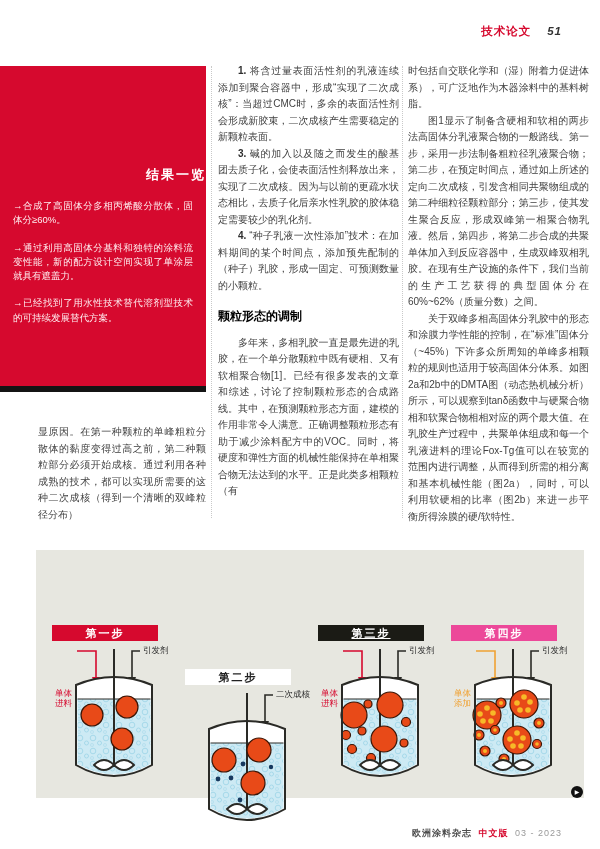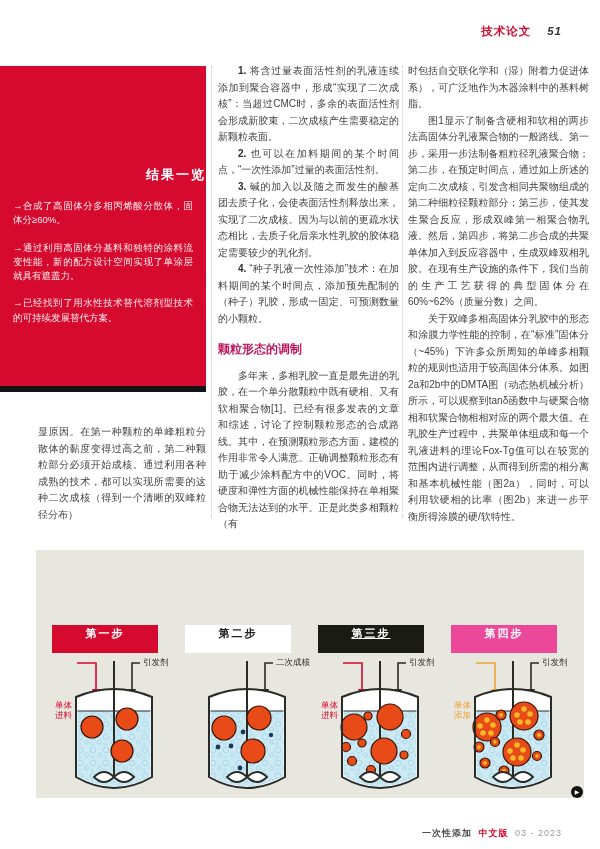--- a/index.html
+++ b/index.html
@@ -20,29 +20,29 @@
   
   .colsep{position:absolute;top:66px;height:452px;border-left:1px dotted #c9c9c9;}
   .sep1{left:211px;} .sep2{left:402px;}
   .bodytext{font-size:10px;line-height:16.5px;color:#414141;text-align:justify;}
   .leftcont{position:absolute;left:38px;top:424px;width:168px;}
   .midcol{position:absolute;left:218px;top:63px;width:181px;}
   .rightcol{position:absolute;left:408px;top:63px;width:181px;}
   .bodytext p{margin:0;text-indent:2em;}
   .bodytext p.noindent{text-indent:0;}
   .bodytext b.num{font-weight:bold;color:#2e2e2e;}
-  .sechead{color:#be185d;font-weight:bold;font-size:12px;margin:14px 0 10px;text-indent:0;}
+  .sechead{color:#000000;font-weight:bold;font-size:12px;margin:14px 0 10px;text-indent:0;}
 
   
   .figcaption{position:absolute;left:38px;top:527px;font-size:10.5px;font-weight:bold;color:#2b2b2b;margin-top:24px;}
   .panel{position:absolute;left:36px;top:550px;width:548px;height:248px;background:#e7e7e0;box-sizing:border-box;padding:75px 10px 0 14px;display:flex;gap:6px;}
   .stepcol{position:relative;width:127px;}
-  .stepbar{width:106px;height:28px;margin-left:2px;text-align:center;font-size:11px;font-weight:bold;line-height:16px;letter-spacing:2px;}
+  .stepbar{width:106px;height:16px;margin-left:2px;text-align:center;font-size:11px;font-weight:bold;line-height:16px;letter-spacing:2px;}
   .bar-red{background:#d6092e;color:#fff;}
-  .bar-white{background:#ffffff;color:#222;}
+  .bar-white{background:#ffffff;color:#222;margin-top:44px;}
   .bar-black{background:#1b1b15;color:#fff;text-decoration:underline;}
   .bar-gray{background:#ec4899;color:#fff;}
   .beakerwrap{position:relative;width:127px;height:155px;margin-top:2px;}
   .beakerwrap svg{position:absolute;left:0;top:0;}
   .lbl{position:absolute;font-size:8.5px;line-height:1.15;}
   .lbl-left{left:5px;top:2px;width:20px;word-break:break-all;color:#d6092e;margin-top:44px;}
   .lbl-left.orange{color:#f0a233;}
   .lbl-right{left:93px;top:3px;white-space:nowrap;color:#2b2b2b;}
   .arr{fill:none;stroke-width:1.6px;}
   .arr-red{stroke:#d6092e;} .hd-red{fill:#d6092e;}
@@ -95,21 +95,20 @@
 
   <div class="colsep sep1"></div>
   <div class="colsep sep2"></div>
 
   <div class="leftcont bodytext">
     <p class="noindent">显原因。在第一种颗粒的单峰粗粒分散体的黏度变得过高之前，第二种颗粒部分必须开始成核。通过利用各种成熟的技术，都可以实现所需要的这种二次成核（得到一个清晰的双峰粒径分布）</p>
   </div>
 
   <div class="midcol bodytext">
     <p><b class="num">1.</b> <span>将含过量表面活性剂的乳液连续添加到聚合容器中，形成“实现了二次成核”：当超过CMC时，多余的表面活性剂会形成新胶束，二次成核产生需要稳定的新颗粒表面。</span></p>
-    <p><b class="num">2.</b> <span>也可以在加料期间的某个时间点，“一次性添加”过量的表面活性剂。</span></p>
     <p><b class="num">3.</b> <span>碱的加入以及随之而发生的酸基团去质子化，会使表面活性剂释放出来，实现了二次成核。因为与以前的更疏水状态相比，去质子化后亲水性乳胶的胶体稳定需要较少的乳化剂。</span></p>
     <p><b class="num">4.</b> <span>“种子乳液一次性添加”技术：在加料期间的某个时间点，添加预先配制的（种子）乳胶，形成一固定、可预测数量的小颗粒。</span></p>
     <div class="sechead">颗粒形态的调制</div>
     <p>多年来，多相乳胶一直是最先进的乳胶，在一个单分散颗粒中既有硬相、又有软相聚合物[1]。已经有很多发表的文章和综述，讨论了控制颗粒形态的合成路线。其中，在预测颗粒形态方面，建模的作用非常令人满意。正确调整颗粒形态有助于减少涂料配方中的VOC。同时，将硬度和弹性方面的机械性能保持在单相聚合物无法达到的水平。正是此类多相颗粒（有</p>
   </div>
 
   <div class="rightcol bodytext">
     <p class="noindent">时包括自交联化学和（湿）附着力促进体系），可广泛地作为木器涂料中的基料树脂。</p>
     <p>图1显示了制备含硬相和软相的两步法高固体分乳液聚合物的一般路线。第一步，采用一步法制备粗粒径乳液聚合物；第二步，在预定时间点，通过如上所述的定向二次成核，引发含相同共聚物组成的第二种细粒径颗粒部分；第三步，使其发生聚合反应，形成双峰第一相聚合物乳液。然后，第四步，将第二步合成的共聚单体加入到反应容器中，生成双峰双相乳胶。在现有生产设施的条件下，我们当前的生产工艺获得的典型固体分在60%~62%（质量分数）之间。</p>
     <p>关于双峰多相高固体分乳胶中的形态和涂膜力学性能的控制，在“标准”固体分（~45%）下许多众所周知的单峰多相颗粒的规则也适用于较高固体分体系。如图2a和2b中的DMTA图（动态热机械分析）所示，可以观察到tanδ函数中与硬聚合物相和软聚合物相相对应的两个最大值。在乳胶生产过程中，共聚单体组成和每一个乳液进料的理论Fox-Tg值可以在较宽的范围内进行调整，从而得到所需的相分离和基本机械性能（图2a），同时，可以利用软硬相的比率（图2b）来进一步平衡所得涂膜的硬/软特性。</p>
@@ -255,18 +254,18 @@
         <div class="lbl lbl-left orange">单体添加</div>
         <div class="lbl lbl-right">引发剂</div>
       </div>
     </div>
 
   </div>
 
   <div class="nexticon">▶</div>
 
   <div class="footer">
-    <span class="j">一次性添加</span>
+    <span class="j">欧洲涂料杂志</span>
     <span class="e">中文版</span>
     <span class="i">03 - 2023</span>
   </div>
 
 </div>
 
 </body></html>

